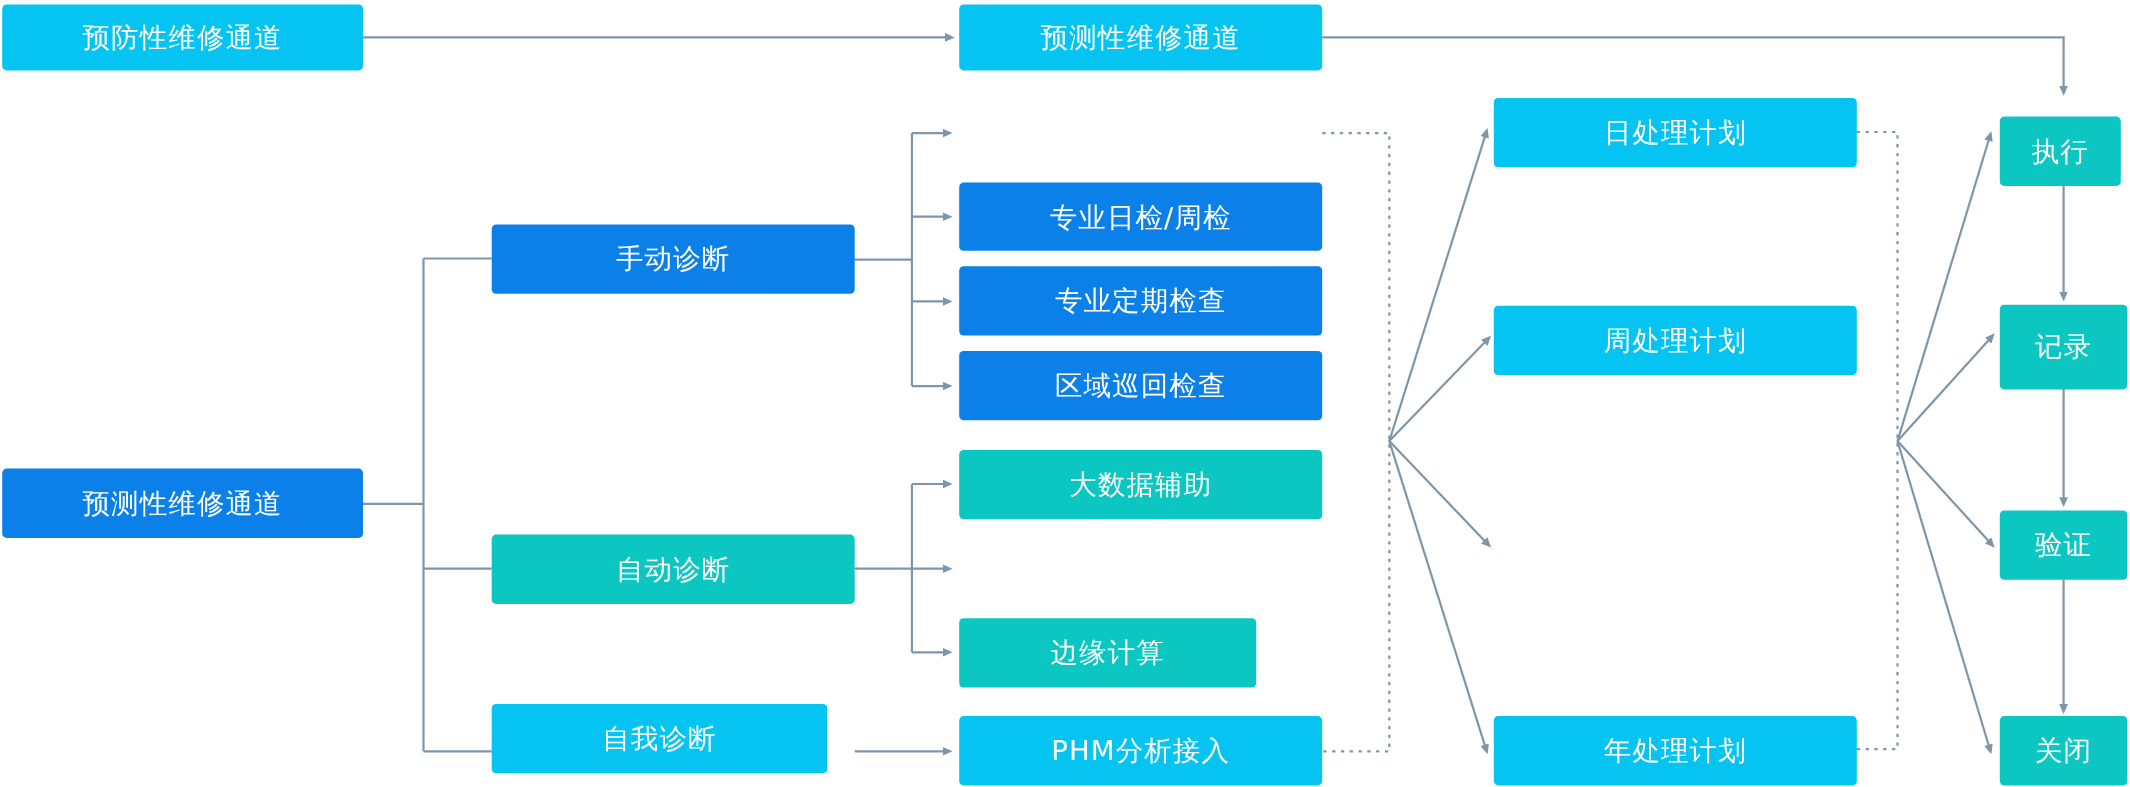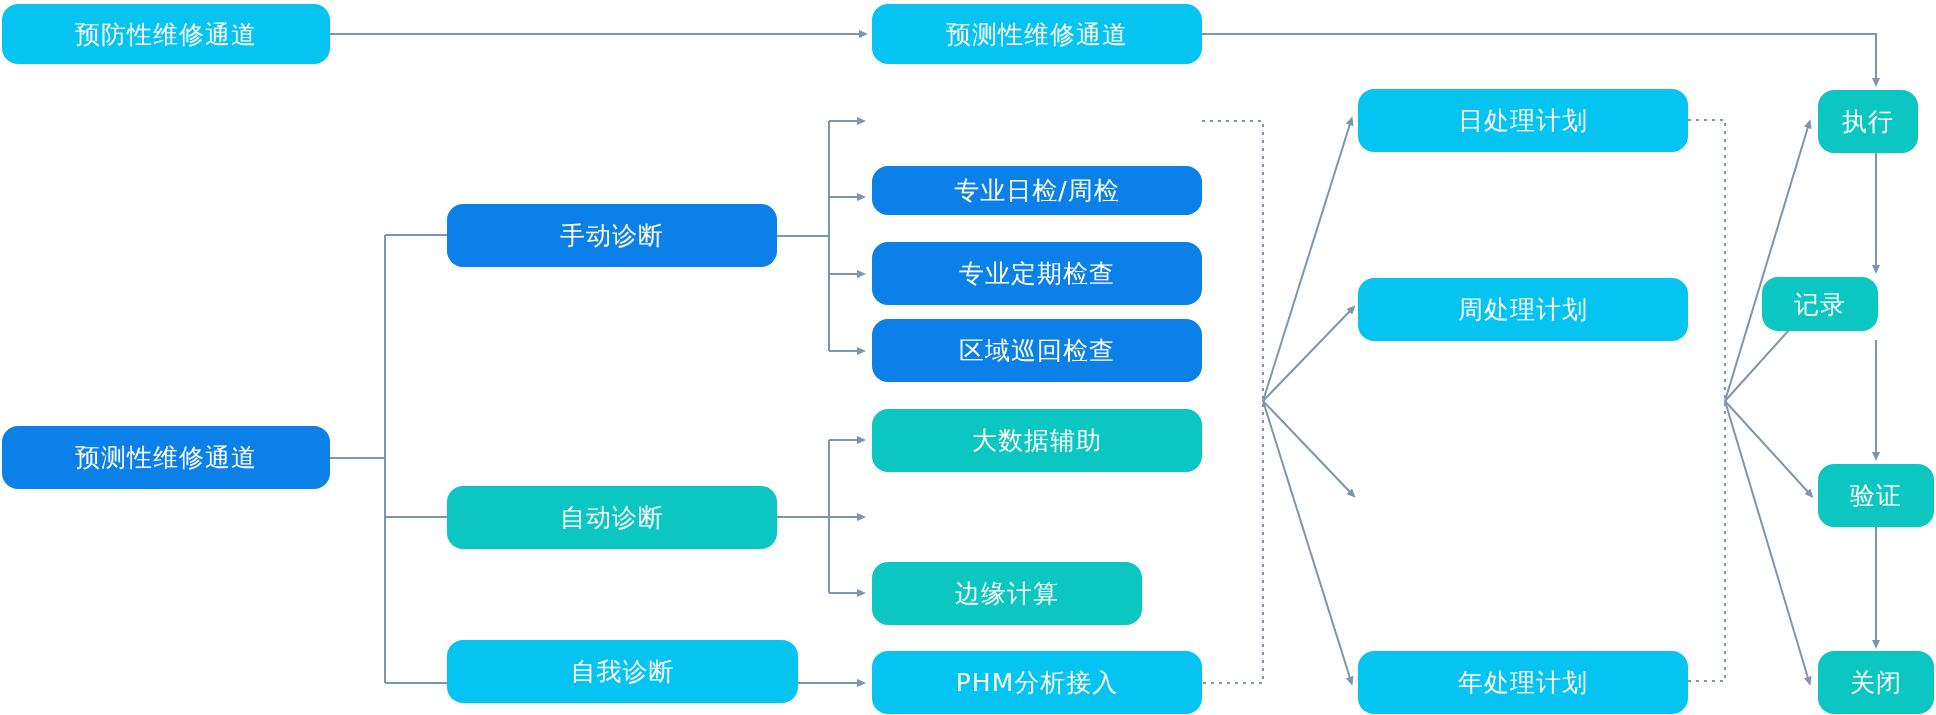--- a/index.html
+++ b/index.html
@@ -7,21 +7,21 @@
     --line:#7e96ab; --text:#ffffff; --bg:#ffffff;
   }
   html,body{margin:0;padding:0;background:var(--bg);}
   #canvas{
     position:relative; width:1936px; height:715px; background:var(--bg);
     font-family:"DejaVu Sans","Liberation Sans",sans-serif; overflow:hidden;
   }
   .node{
     position:absolute; display:flex; align-items:center; justify-content:center;
     color:var(--text); font-size:25px; letter-spacing:1px;
-    border-radius:16px; box-sizing:border-box; white-space:nowrap;
+    border-radius:4px; box-sizing:border-box; white-space:nowrap;
   }
   .cyan{background:var(--cyan);}
   .blue{background:var(--blue);}
   .teal{background:var(--teal);}
   #edges{position:absolute; left:0; top:0; width:1936px; height:715px;}
   #edges path{stroke:var(--line); stroke-width:2; fill:none;}
   #edges path.dashed{stroke-dasharray:3 5;}
   #arrowhead path{fill:var(--line); stroke:none;}
 </style>
 </head>
@@ -70,31 +70,31 @@
     <path d="M1725,401 L1808,309" marker-end="url(#arrowhead)"></path>
     <path d="M1725,401 L1808,492" marker-end="url(#arrowhead)"></path>
     <path d="M1725,401 L1808,678" marker-end="url(#arrowhead)"></path>
   </svg>
 
   <div class="node cyan" style="left:2px;top:4px;width:328px;height:60px">预防性维修通道</div>
   <div class="node blue" style="left:2px;top:426px;width:328px;height:63px">预测性维修通道</div>
 
   <div class="node blue" style="left:447px;top:204px;width:330px;height:63px">手动诊断</div>
   <div class="node teal" style="left:447px;top:486px;width:330px;height:63px">自动诊断</div>
-  <div class="node cyan" style="left:447px;top:640px;width:351px;height:63px">自我诊断</div>
+  <div class="node cyan" style="left:447px;top:640px;width:305px;height:63px">自我诊断</div>
 
   <div class="node cyan" style="left:872px;top:4px;width:330px;height:60px">预测性维修通道</div>
-  <div class="node blue" style="left:872px;top:166px;width:330px;height:49px">专业日检/周检</div>
+  <div class="node blue" style="left:872px;top:166px;width:330px;height:62px">专业日检/周检</div>
   <div class="node blue" style="left:872px;top:242px;width:330px;height:63px">专业定期检查</div>
   <div class="node blue" style="left:872px;top:319px;width:330px;height:63px">区域巡回检查</div>
   <div class="node teal" style="left:872px;top:409px;width:330px;height:63px">大数据辅助</div>
   <div class="node teal" style="left:872px;top:562px;width:270px;height:63px">边缘计算</div>
   <div class="node cyan" style="left:872px;top:651px;width:330px;height:63px">PHM分析接入</div>
 
   <div class="node cyan" style="left:1358px;top:89px;width:330px;height:63px">日处理计划</div>
   <div class="node cyan" style="left:1358px;top:278px;width:330px;height:63px">周处理计划</div>
   <div class="node cyan" style="left:1358px;top:651px;width:330px;height:63px">年处理计划</div>
 
-  <div class="node teal" style="left:1818px;top:90px;width:100px;height:63px">执行</div>
-  <div class="node teal" style="left:1762px;top:277px;width:116px;height:54px">记录</div>
+  <div class="node teal" style="left:1818px;top:106px;width:110px;height:63px">执行</div>
+  <div class="node teal" style="left:1818px;top:277px;width:116px;height:77px">记录</div>
   <div class="node teal" style="left:1818px;top:464px;width:116px;height:63px">验证</div>
   <div class="node teal" style="left:1818px;top:651px;width:116px;height:63px">关闭</div>
 </div>
 
 </body></html>

